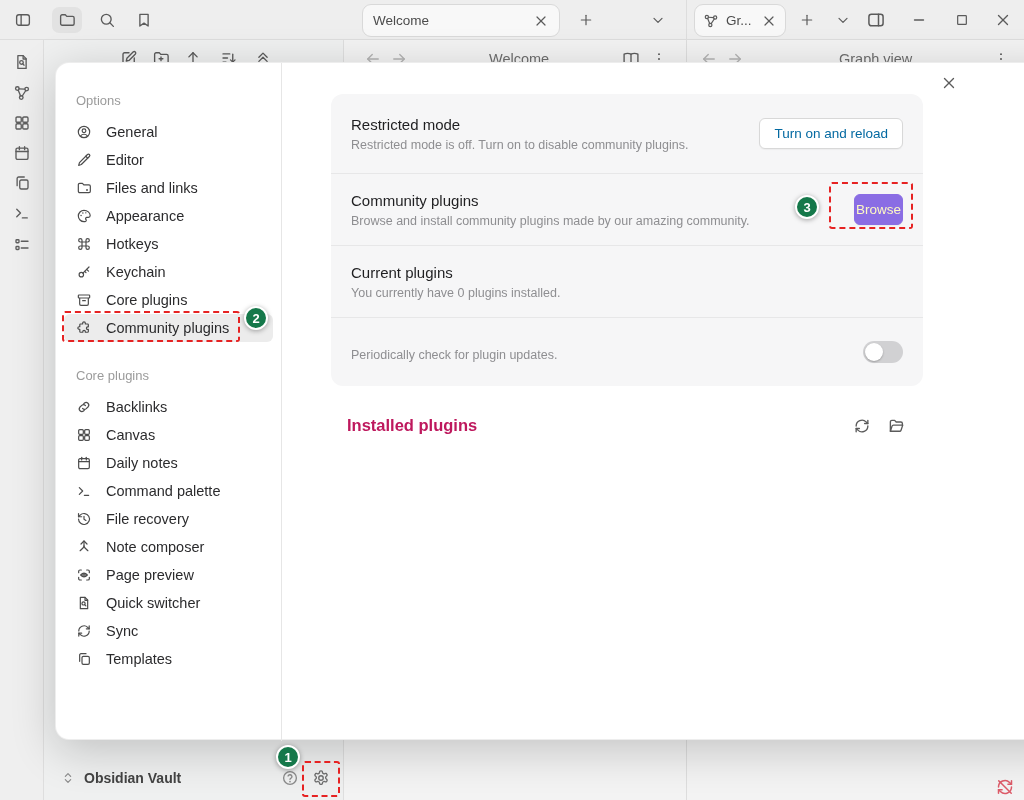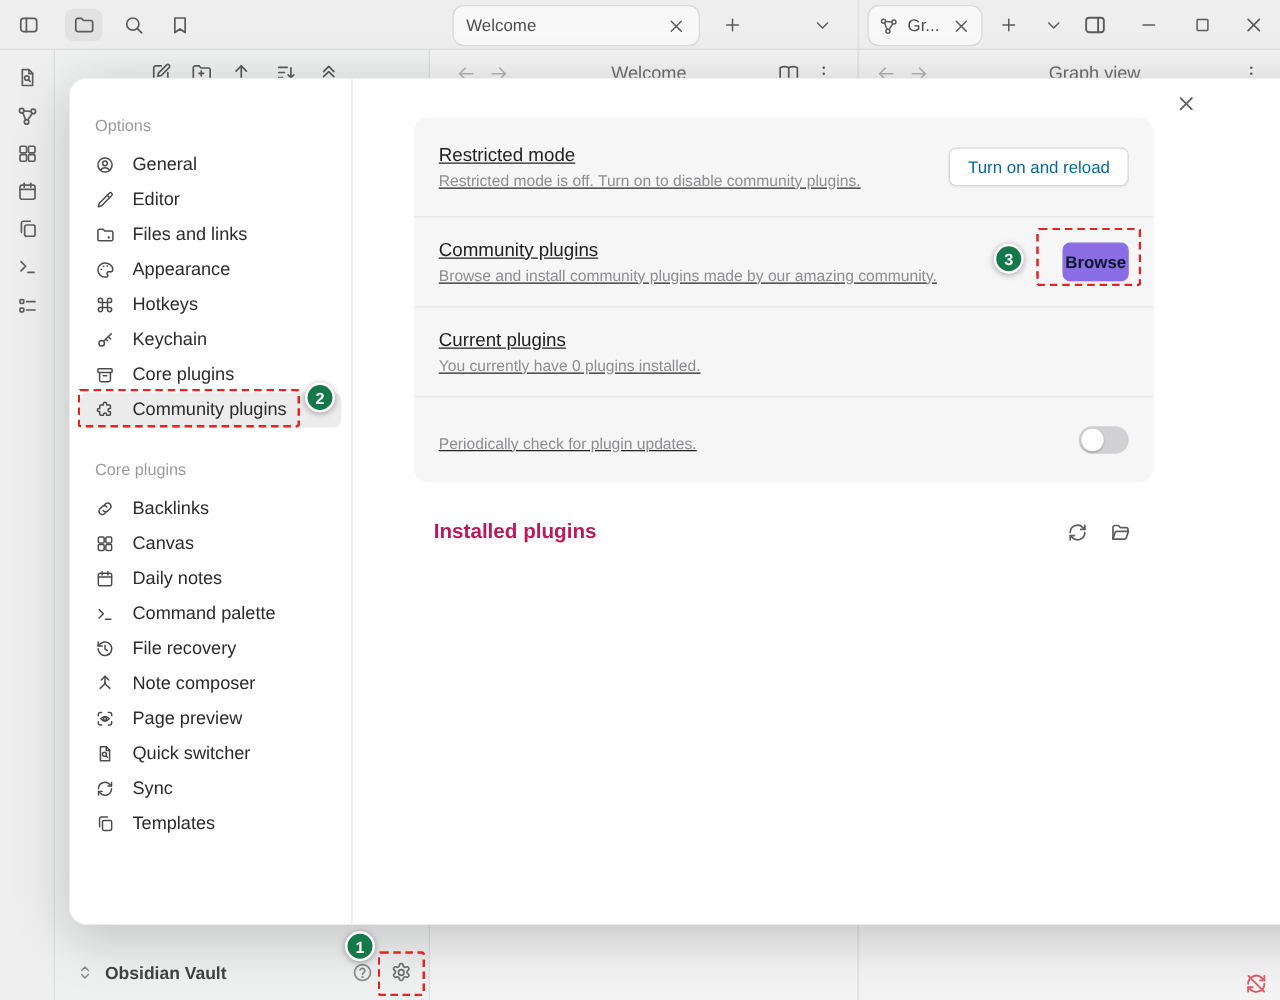--- a/index.html
+++ b/index.html
@@ -64,26 +64,26 @@
   .side-gap { height:26px; }
 
   .m-close { position:absolute; left:882px; top:9px; width:22px; height:22px;
              display:flex; align-items:center; justify-content:center; color:#5b5b5b; }
 
   .card { position:absolute; left:275px; top:31px; width:592px; height:292px;
           background:#f6f6f7; border-radius:12px; }
   .set-row { display:flex; align-items:center; padding:0 20px;
              border-top:1px solid #e7e7e8; }
   .set-row:first-child { border-top:none; }
-  .set-info { flex:1;text-decoration:underline; }
+  .set-info { flex:1; }
   .set-name { font-size:15px; color:#1f1f21; }
   .set-desc { font-size:12.5px; color:#8e8e91; margin-top:5px; }
   .btn { font-size:13.5px; color:#0369a1; background:#ffffff; border:1px solid #d8d8d8;
          border-radius:6px; padding:7px 14px; box-shadow:0 1px 1px rgba(0,0,0,.04); }
-  .btn-accent { background:#8a6de4; border-color:#8a6de4; color:#0f172a; padding:7px 1px;font-weight:bold; }
+  .btn-accent { background:#8a6de4; border-color:#8a6de4; color:#fef9c3; padding:7px 1px; }
   .toggle { width:40px; height:22px; background:#d1d1d3; border-radius:11px; position:relative; }
   .toggle .knob { position:absolute; left:2px; top:2px; width:18px; height:18px;
                   background:#ffffff; border-radius:50%; box-shadow:0 1px 2px rgba(0,0,0,.25); }
   .installed-hdr { position:absolute; left:291px; top:353px; font-size:16.5px;
                    font-weight:bold; color:#be185d; }
 
   
   .ann-box { position:absolute; border:2px dashed #e62222; border-radius:3px; z-index:30; }
   .ann-marker { position:absolute; width:24px; height:24px; border-radius:50%;
                 background:#15784a; border:2px solid #ffffff; color:#ffffff;

